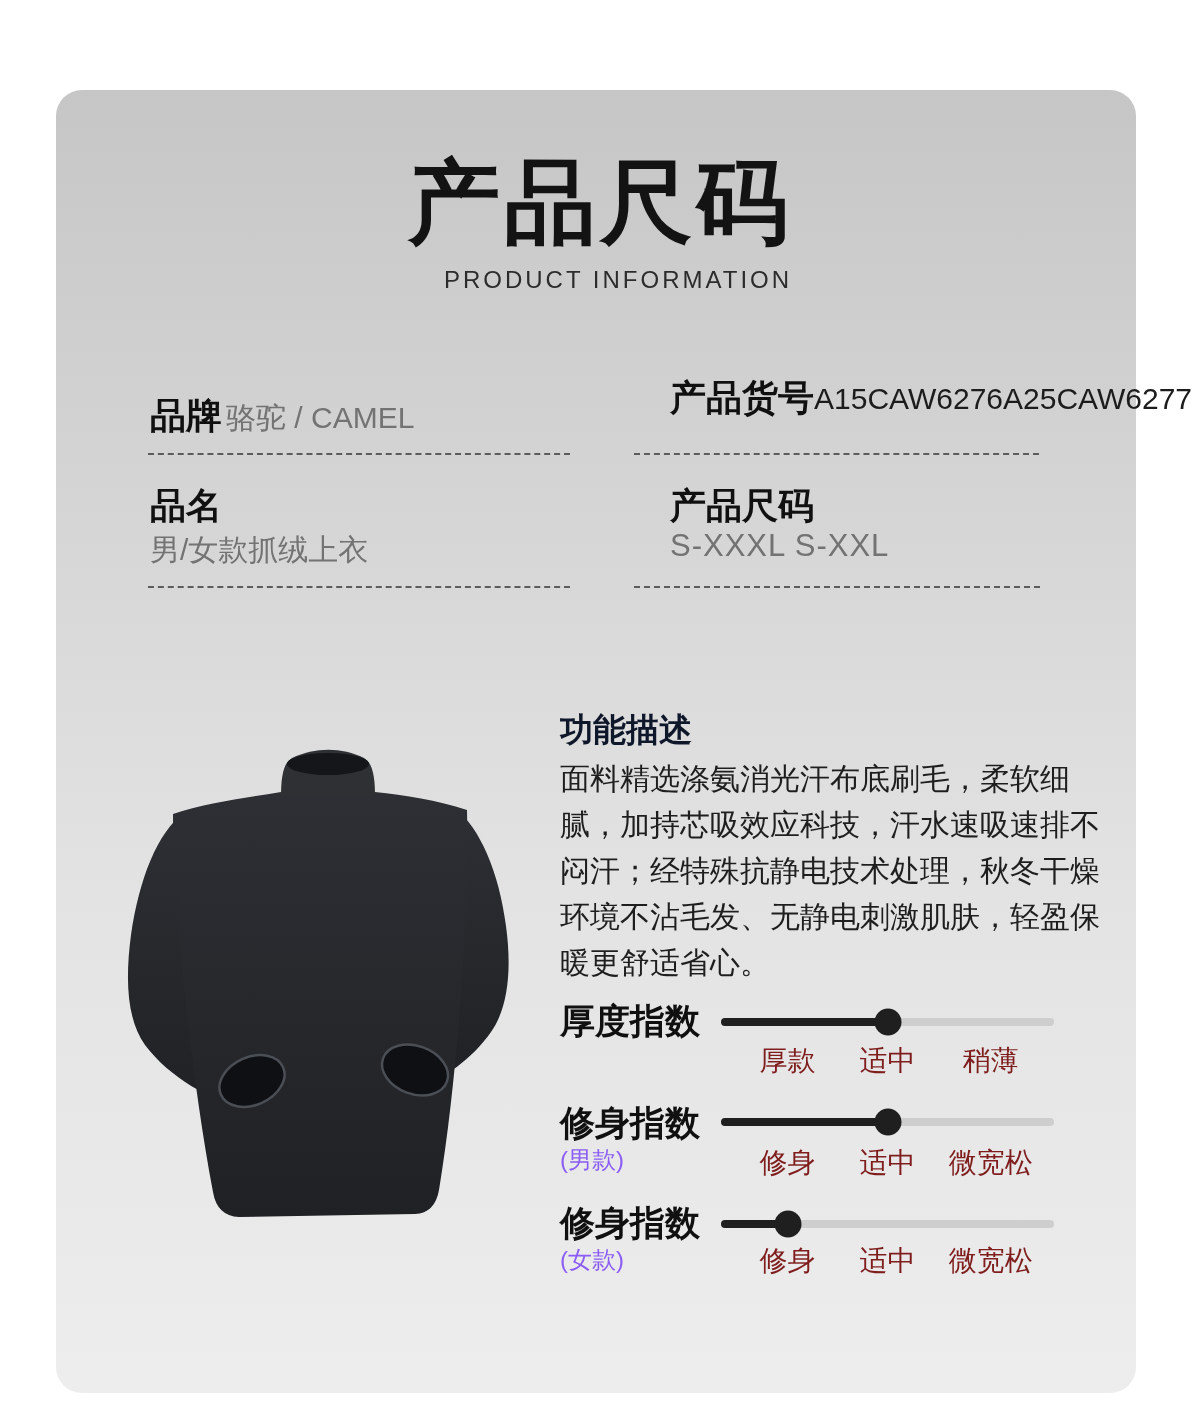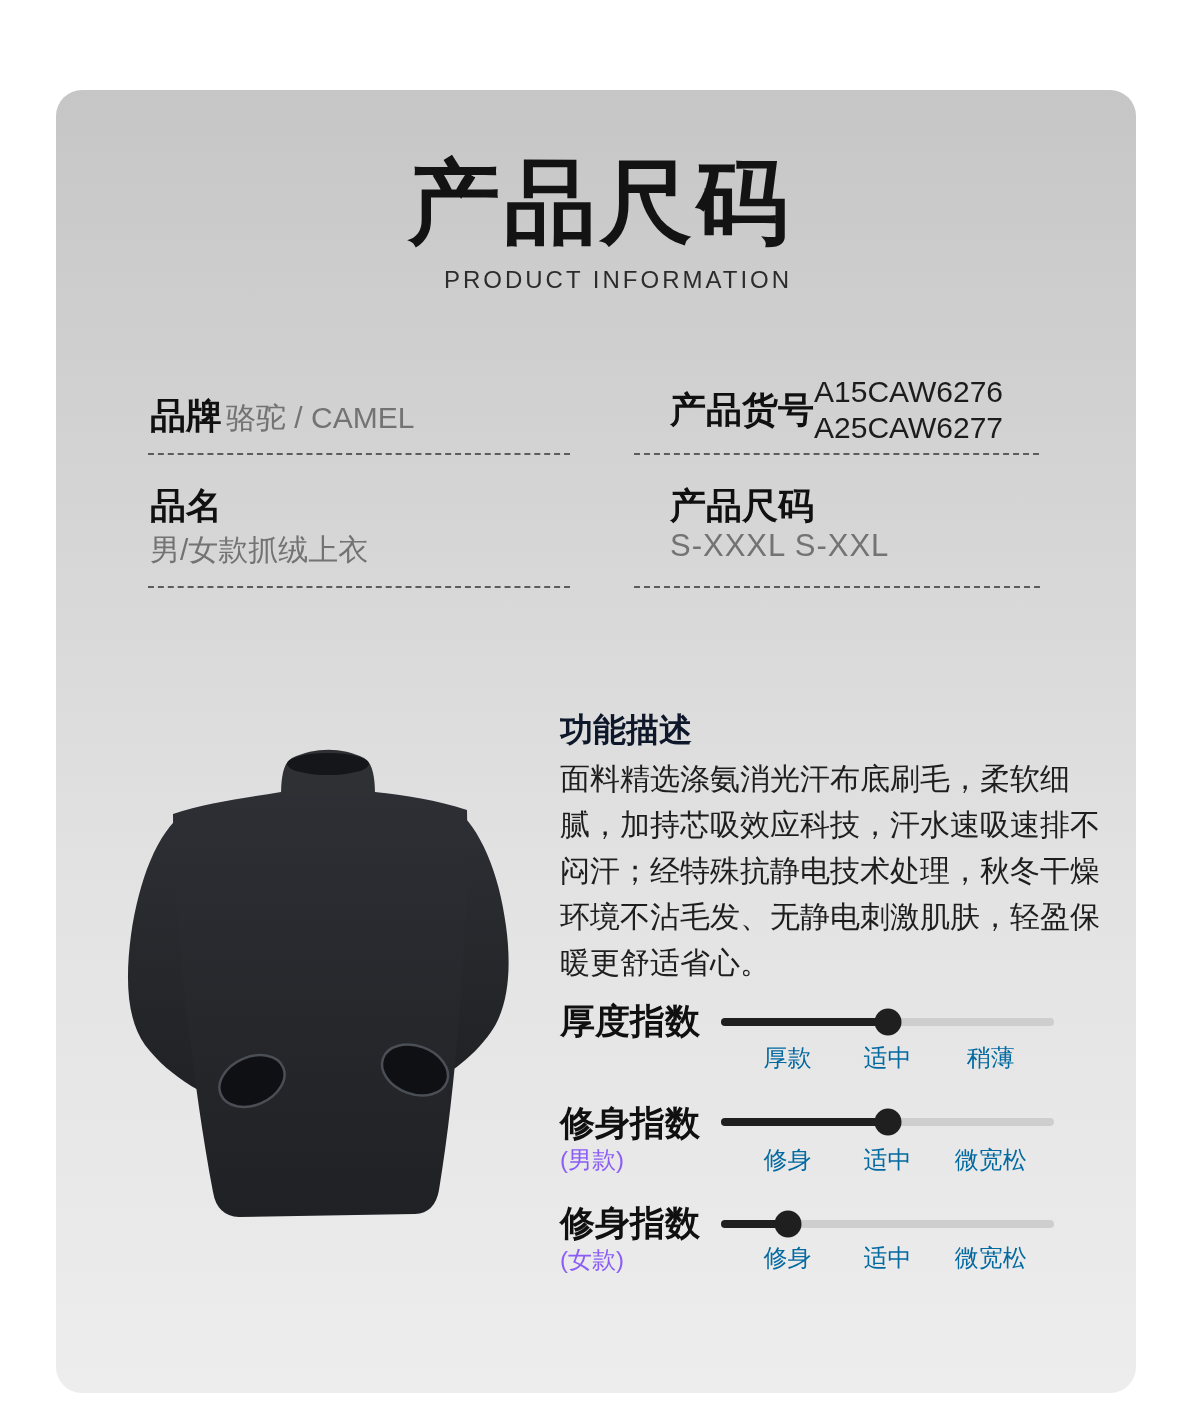--- a/index.html
+++ b/index.html
@@ -19,21 +19,21 @@
     font-size:92px;font-weight:900;letter-spacing:4px;color:#131313;line-height:1.1;
   }
   .subtitle{
     position:absolute;left:0;top:266px;width:1200px;text-align:center;
     font-size:24px;font-weight:400;letter-spacing:3px;color:#2c2c2c;padding-left:36px;
   }
   .lbl{font-size:36px;font-weight:800;color:#101010;}
   .val{font-size:30px;font-weight:400;color:#737373;}
   .brand-row{position:absolute;left:150px;top:392px;display:flex;align-items:baseline;gap:4px;}
   .code-row{position:absolute;left:670px;top:374px;display:flex;align-items:center;gap:0;}
-  .code-vals{display:flex;flex-direction:column;font-size:30px;line-height:36px;color:#1c1c1c;}
+  .code-vals{display:flex;flex-direction:row;font-size:30px;line-height:36px;color:#1c1c1c;}
   .name-label{position:absolute;left:150px;top:482px;}
   .name-value{position:absolute;left:150px;top:530px;}
   .size-label{position:absolute;left:670px;top:482px;}
   .size-value{position:absolute;left:670px;top:528px;font-size:31px;letter-spacing:1px;}
   .dash{position:absolute;height:0;border-bottom:2px dashed #5c5c5c;}
   .dash-1l{left:148px;top:453px;width:422px;}
   .dash-1r{left:634px;top:453px;width:405px;}
   .dash-2l{left:148px;top:586px;width:422px;}
   .dash-2r{left:634px;top:586px;width:406px;}
   .desc-heading{position:absolute;left:560px;top:708px;font-size:33px;font-weight:800;color:#0f172a;}
@@ -43,21 +43,21 @@
   .slider-row{position:absolute;left:560px;width:540px;height:92px;}
   .sr-1{top:998px;}
   .sr-2{top:1100px;}
   .sr-3{top:1200px;}
   .slider-heading{position:absolute;left:0;top:0;font-size:35px;font-weight:800;color:#101010;white-space:nowrap;}
   .slider-sub{position:absolute;left:0;top:44px;font-size:24px;color:#8b5cf6;}
   .track{position:absolute;left:161px;top:20px;width:333px;height:8px;border-radius:4px;background:#cecece;}
   .sr-2 .track{top:18px;}
   .track-fill{position:absolute;left:0;top:0;height:8px;border-radius:4px;background:#1f1f1f;width:50%;}
   .handle{position:absolute;top:4px;left:50%;width:27px;height:27px;border-radius:50%;background:#1f1f1f;transform:translate(-50%,-50%);}
-  .track-labels{position:absolute;left:161px;top:44px;width:333px;height:36px;font-size:24px;color:#0369a1;}
+  .track-labels{position:absolute;left:161px;top:44px;width:333px;height:36px;font-size:28px;color:#7f1d1d;}
   .sr-3 .track-labels{top:42px;}
   .track-labels span{position:absolute;transform:translateX(-50%);white-space:nowrap;}
   .tl-0{left:20%;}
   .tl-1{left:50%;}
   .tl-2{left:81%;}
 </style>
 </head>
 <body>
 
 <div class="canvas">

